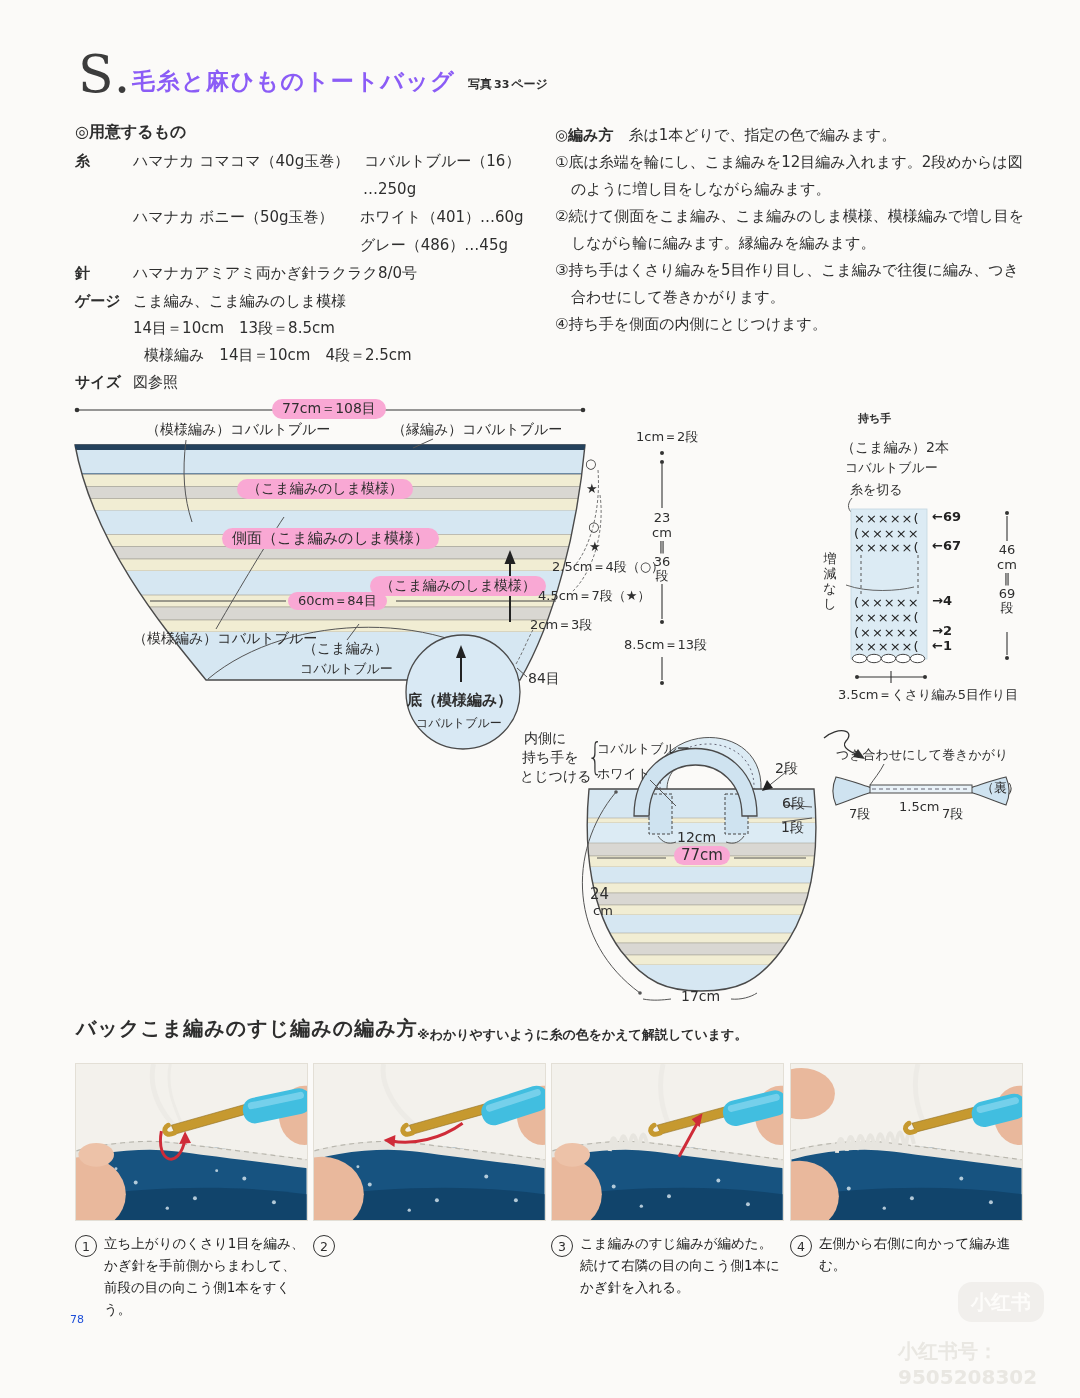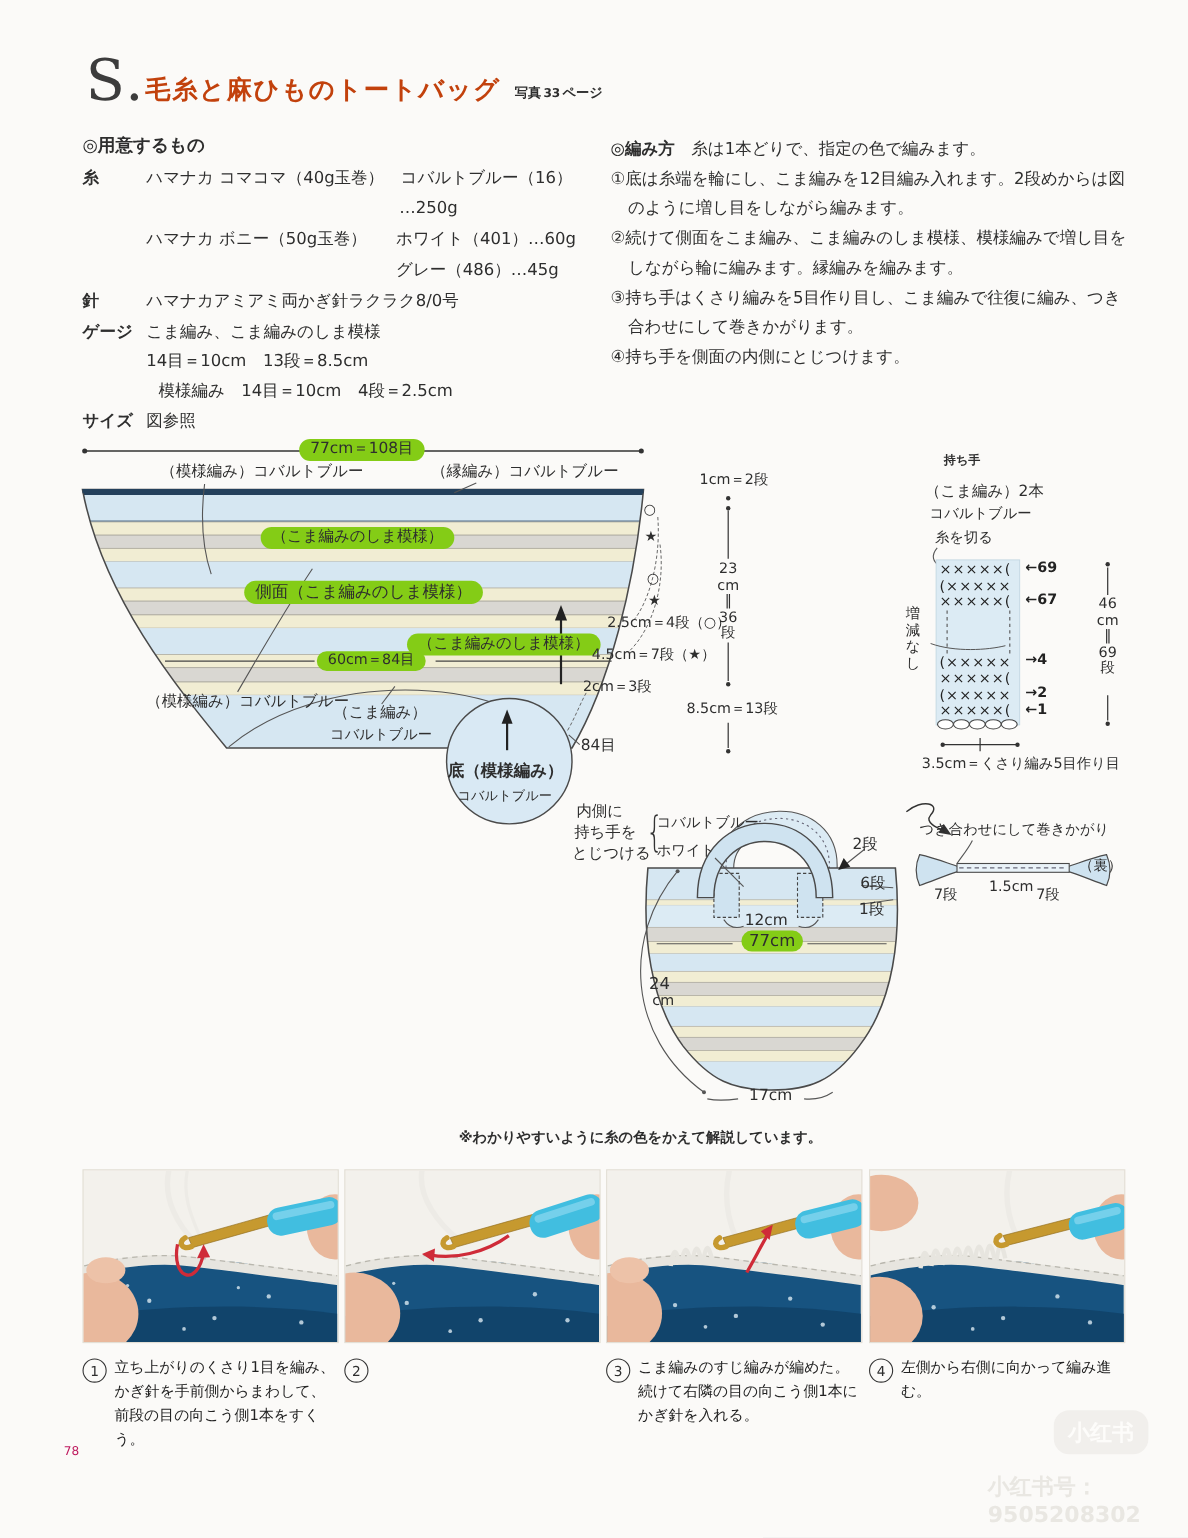--- a/index.html
+++ b/index.html
@@ -3,28 +3,28 @@
 <meta charset="utf-8">
 <style>
   html,body{margin:0;padding:0;background:#e8e8e8;}
   .page{position:relative;width:1080px;height:1398px;background:#fbfaf8;
         font-family:"DejaVu Sans",sans-serif;color:#2e2e2e;overflow:hidden;margin:0 auto;}
   .t{position:absolute;white-space:nowrap;line-height:1.25;}
   .b{font-weight:700;}
   .sb{font-weight:600;}
   .f12{font-size:12px}.f13{font-size:13px}.f14{font-size:14px}.f15{font-size:15px}
   .f16{font-size:16px}.f17{font-size:11px}.f20{font-size:20px}
-  .pill{background:#84cc16;border-radius:12px;padding:1px 10px;}
+  .pill{background:#f9a8d4;border-radius:12px;padding:1px 10px;}
   .vstack{position:absolute;display:flex;flex-direction:column;align-items:center;
           font-size:13px;line-height:14.5px;}
   .svgabs{position:absolute;left:0;top:390px;}
   .s-letter{position:absolute;left:78px;top:44px;font-family:"DejaVu Serif",serif;
             font-weight:300;font-size:52px;color:#3c3c3c;letter-spacing:2px;}
   .title{position:absolute;left:132px;top:66px;font-size:23px;font-weight:600;
-         letter-spacing:1.5px;color:#c2410c;}
+         letter-spacing:1.5px;color:#8b5cf6;}
   .photoref{position:absolute;left:468px;top:76px;display:flex;align-items:baseline;gap:2px;}
   .instr{position:absolute;left:555px;top:122px;width:472px;font-size:15px;line-height:27px;}
   .instr p{margin:0;padding-left:16px;text-indent:-16px;}
   .xrow{position:absolute;font-size:13px;letter-spacing:1px;color:#222;}
   .rownum{position:absolute;font-size:13px;font-weight:600;color:#222;}
   .photo{position:absolute;top:1063px;width:233px;height:158px;background:#f3f1ec;
          border:1px solid #e3dfd6;box-sizing:border-box;}
   .cap{position:absolute;top:1233px;width:230px;display:flex;gap:7px;}
   .capnum{width:20px;height:20px;border:1.4px solid #333;border-radius:50%;flex:none;
           display:flex;align-items:center;justify-content:center;font-size:12.5px;margin-top:2px;}
@@ -307,20 +307,21 @@
   <div class="t f15 pill" style="left:674px;top:846px;padding:0 7px">77cm</div>
   <div class="t f15" style="left:590px;top:885px">24</div>
   <div class="t f13" style="left:593px;top:903px">cm</div>
   <div class="t f14" style="left:681px;top:988px">17cm</div>
   <div class="t f13" style="left:836px;top:747px">つき合わせにして巻きかがり</div>
   <div class="t f13" style="left:849px;top:806px">7段</div>
   <div class="t f13" style="left:899px;top:799px">1.5cm</div>
   <div class="t f13" style="left:942px;top:806px">7段</div>
   <div class="t f13" style="left:981px;top:780px">（裏）</div>
 
+  <div class="t f20 b" style="left:76px;top:1016px;letter-spacing:1px">バックこま編みのすじ編みの編み方</div>
   <div class="t f13 sb" style="left:417px;top:1027px">※わかりやすいように糸の色をかえて解説しています。</div>
 
   <div class="photo" style="left:75px">
     <svg width="231" height="156" viewBox="0 0 233 158">
       <rect width="233" height="158" fill="#f3f1ec"></rect>
       <path d="M0 158 L233 158 L233 100 C205 92 185 97 162 89 C132 79 104 87 74 82 C46 77 22 84 0 92 Z" fill="#175380"></path>
       <path d="M0 158 L233 158 L233 132 C160 122 80 124 0 134 Z" fill="#11446b"></path>
       <g fill="#cfe0ea" opacity="0.85">
           <circle cx="60" cy="120" r="2"></circle>
           <circle cx="120" cy="136" r="2"></circle>
@@ -458,17 +459,17 @@
   </div>
   <div class="cap" style="left:551px">
     <div class="capnum">3</div>
     <p class="captext">こま編みのすじ編みが編めた。続けて右隣の目の向こう側1本にかぎ針を入れる。</p>
   </div>
   <div class="cap" style="left:790px">
     <div class="capnum">4</div>
     <p class="captext">左側から右側に向かって編み進む。</p>
   </div>
 
-  <div class="t f17" style="left:58px;top:1313px;color:#be185d">78</div>
+  <div class="t f17" style="left:70px;top:1313px;color:#1d4ed8">78</div>
   <div class="badge">小红书</div>
   <div class="wmtext">小红书号：9505208302</div>
 
 </div>
 
 </body></html>

